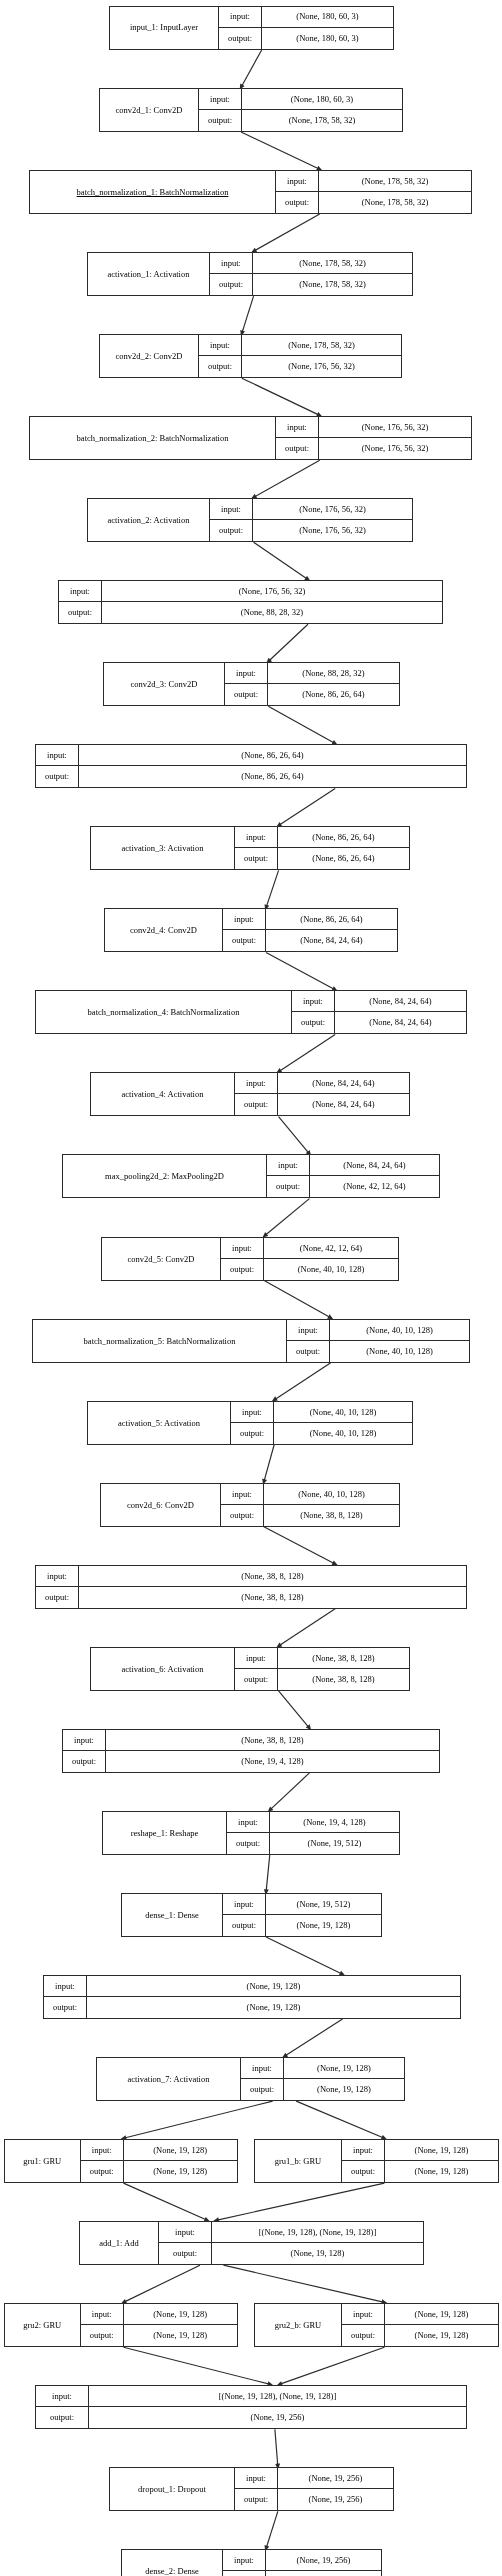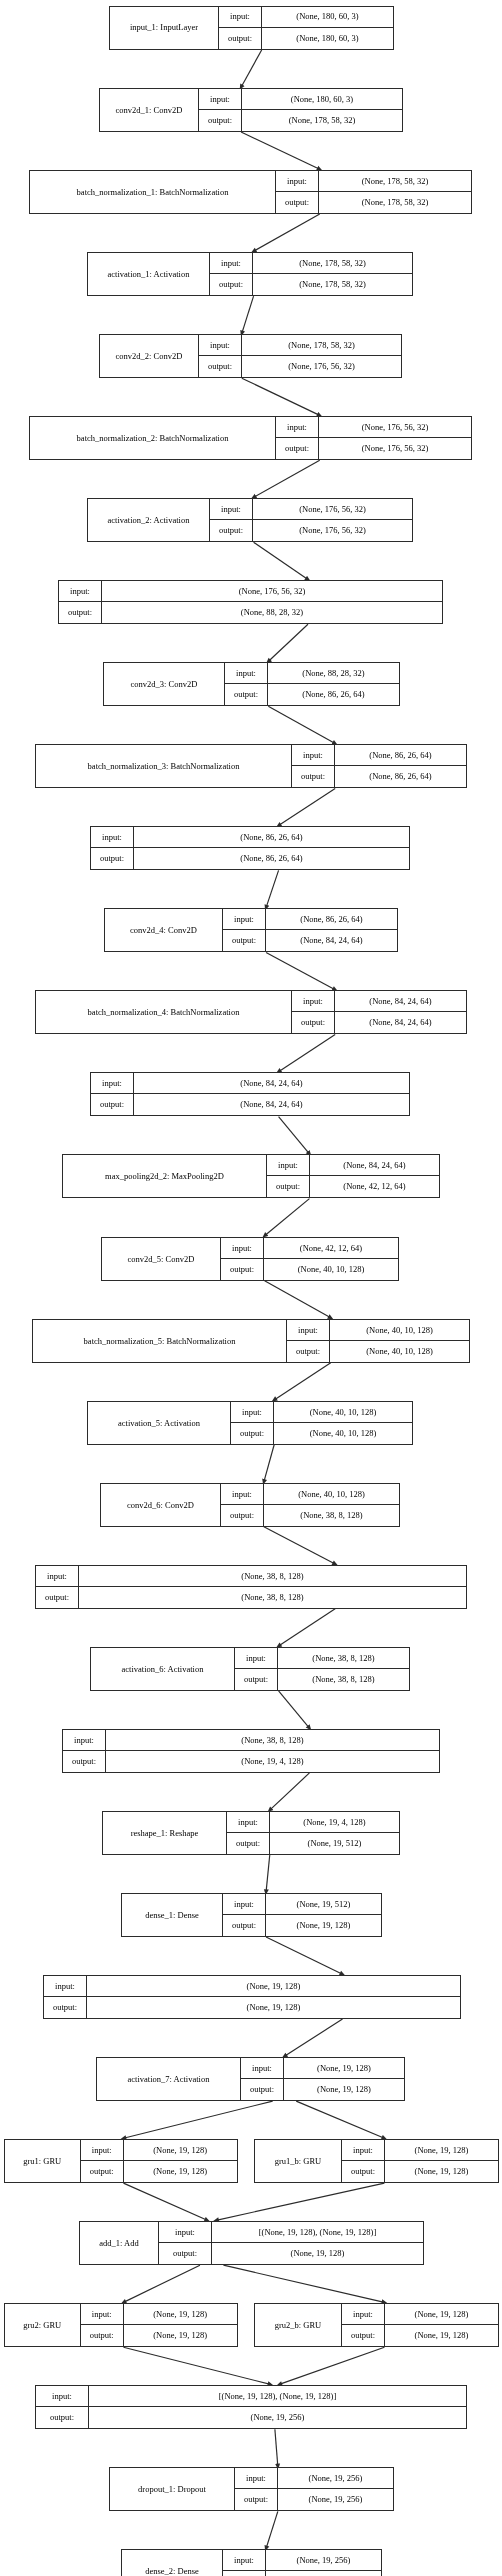--- a/index.html
+++ b/index.html
@@ -160,21 +160,21 @@
             <div class="io-key txt" style="width: 43px;">input:</div>
             <div class="io-val txt">(None, 180, 60, 3)</div>
           </div>
           <div class="io-row ">
             <div class="io-key txt" style="width: 43px;">output:</div>
             <div class="io-val txt">(None, 178, 58, 32)</div>
           </div>
         </div>
       </div>
       <div class="node" style="left: 29px; top: 170px; width: 443px; height: 44px;">
-        <div class="label-cell txt" style="width: 246px;">batch_normalization_1: BatchNormalization</div>
+        <div class="label-cell txt" style="width: 246px; text-decoration: underline;">batch_normalization_1: BatchNormalization</div>
         <div class="io-block">
           <div class="io-row first">
             <div class="io-key txt" style="width: 43px;">input:</div>
             <div class="io-val txt">(None, 178, 58, 32)</div>
           </div>
           <div class="io-row ">
             <div class="io-key txt" style="width: 43px;">output:</div>
             <div class="io-val txt">(None, 178, 58, 32)</div>
           </div>
         </div>
@@ -250,33 +250,33 @@
             <div class="io-key txt" style="width: 43px;">input:</div>
             <div class="io-val txt">(None, 88, 28, 32)</div>
           </div>
           <div class="io-row ">
             <div class="io-key txt" style="width: 43px;">output:</div>
             <div class="io-val txt">(None, 86, 26, 64)</div>
           </div>
         </div>
       </div>
       <div class="node" style="left: 35px; top: 744px; width: 432px; height: 44px;">
-        <div class="label-cell txt" style="width: 256px;">batch_normalization_3: BatchNormalization</div>
         <div class="io-block">
           <div class="io-row first">
             <div class="io-key txt" style="width: 43px;">input:</div>
             <div class="io-val txt">(None, 86, 26, 64)</div>
           </div>
           <div class="io-row ">
             <div class="io-key txt" style="width: 43px;">output:</div>
             <div class="io-val txt">(None, 86, 26, 64)</div>
           </div>
         </div>
       </div>
       <div class="node" style="left: 90px; top: 826px; width: 320px; height: 44px;">
+        <div class="label-cell txt" style="width: 144px;">activation_3: Activation</div>
         <div class="io-block">
           <div class="io-row first">
             <div class="io-key txt" style="width: 43px;">input:</div>
             <div class="io-val txt">(None, 86, 26, 64)</div>
           </div>
           <div class="io-row ">
             <div class="io-key txt" style="width: 43px;">output:</div>
             <div class="io-val txt">(None, 86, 26, 64)</div>
           </div>
         </div>
@@ -301,20 +301,21 @@
             <div class="io-key txt" style="width: 43px;">input:</div>
             <div class="io-val txt">(None, 84, 24, 64)</div>
           </div>
           <div class="io-row ">
             <div class="io-key txt" style="width: 43px;">output:</div>
             <div class="io-val txt">(None, 84, 24, 64)</div>
           </div>
         </div>
       </div>
       <div class="node" style="left: 90px; top: 1072px; width: 320px; height: 44px;">
+        <div class="label-cell txt" style="width: 144px;">activation_4: Activation</div>
         <div class="io-block">
           <div class="io-row first">
             <div class="io-key txt" style="width: 43px;">input:</div>
             <div class="io-val txt">(None, 84, 24, 64)</div>
           </div>
           <div class="io-row ">
             <div class="io-key txt" style="width: 43px;">output:</div>
             <div class="io-val txt">(None, 84, 24, 64)</div>
           </div>
         </div>

